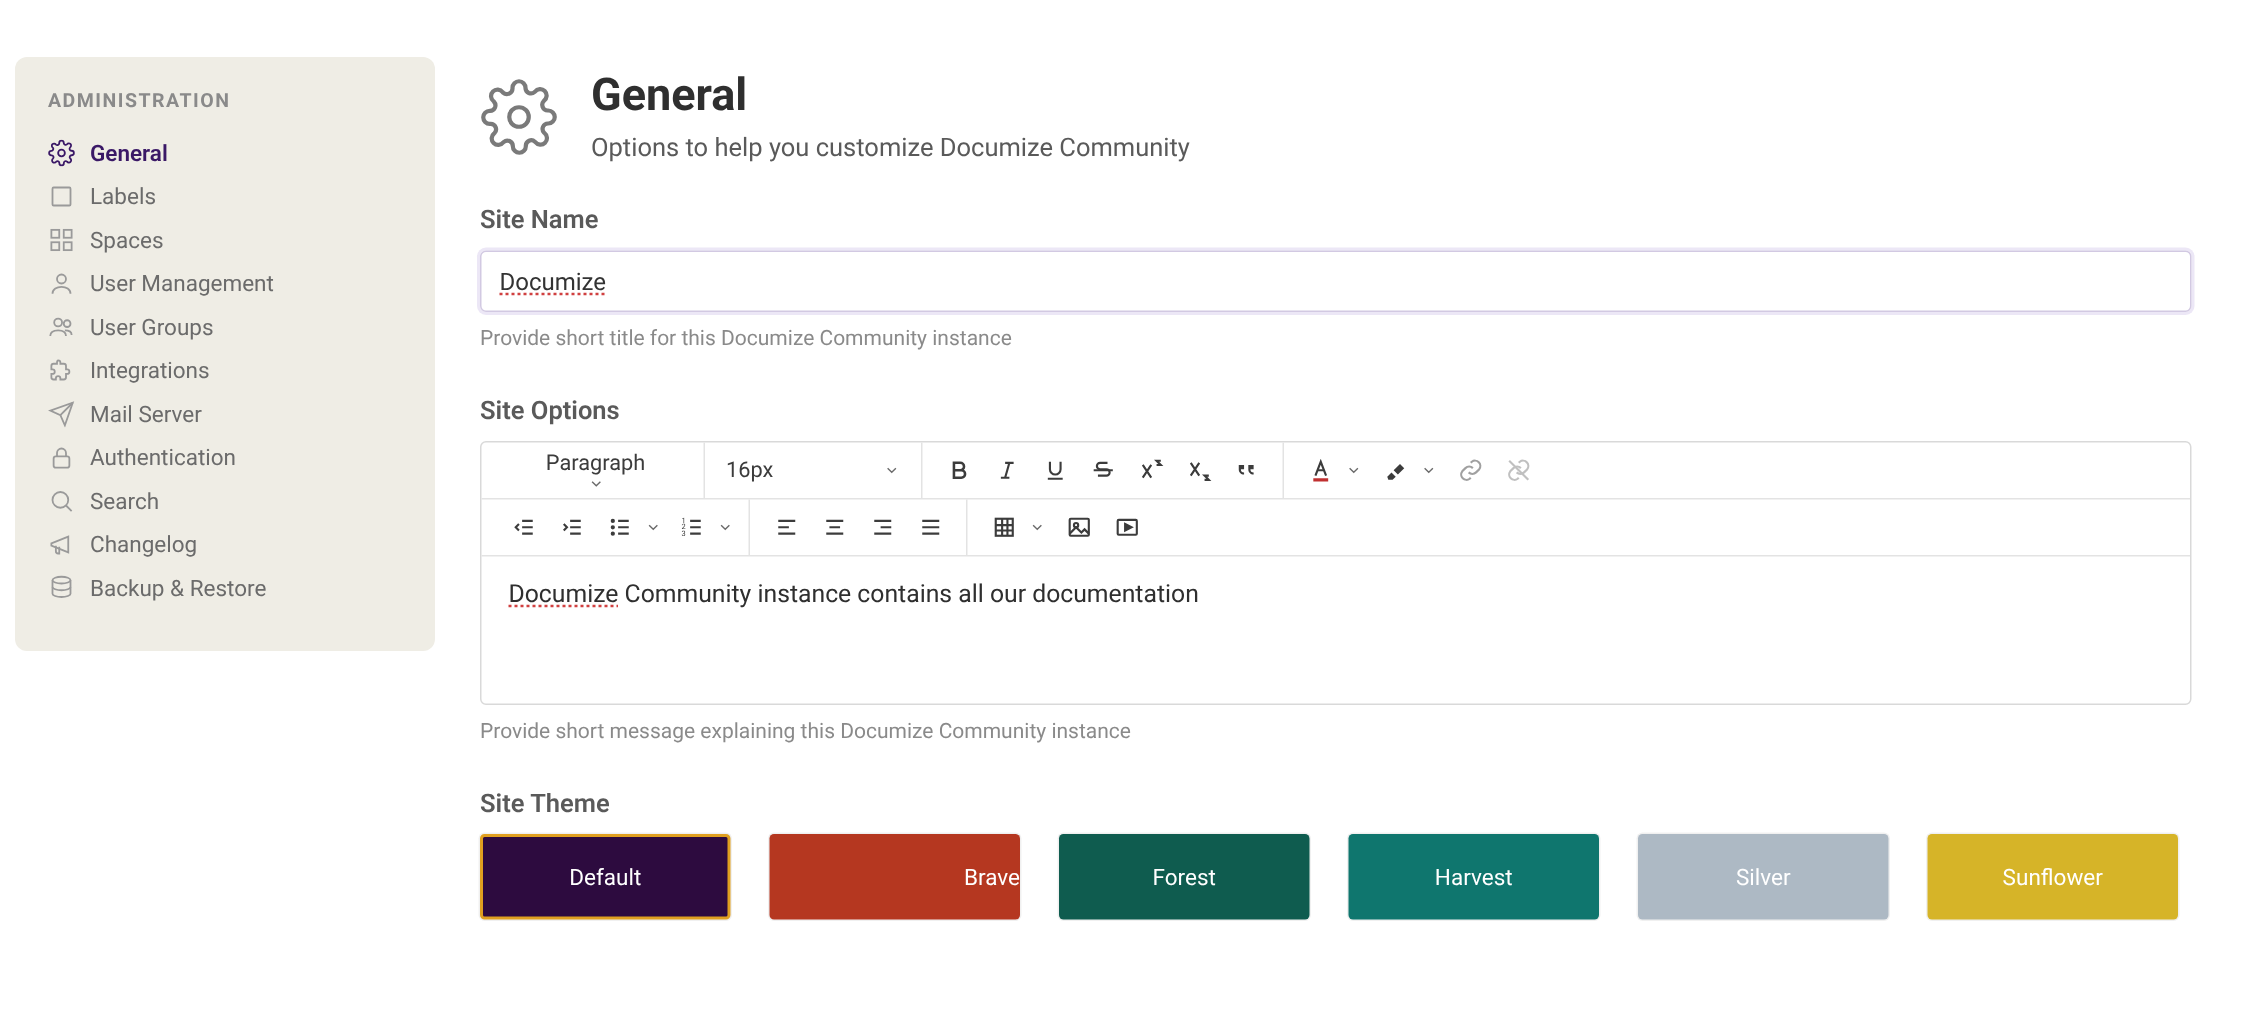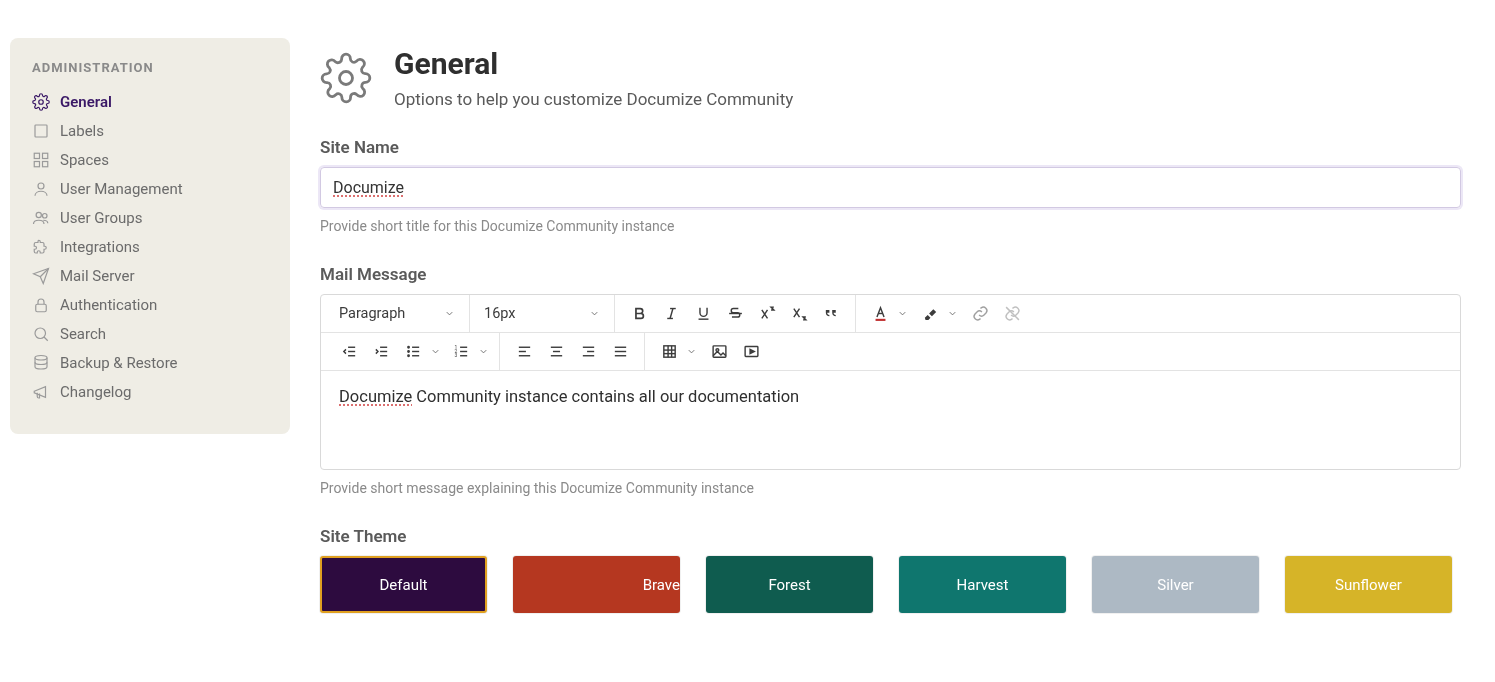--- a/index.html
+++ b/index.html
@@ -22,21 +22,21 @@
   .text-input{width:100%;border:1px solid #d2c9e2;border-radius:4px;padding:10px 12px;font-size:16px;color:#333;outline:none;box-shadow:0 0 0 2px rgba(180,160,220,0.25);}
   .help{font-size:14px;color:#8a8a8a;margin-top:10px;}
   .group{margin-bottom:30px;}
   .spelling{text-decoration:underline;text-decoration-style:dotted;text-decoration-color:#d04040;text-underline-offset:3px;}
   
   .editor{border:1px solid #d9d9d9;border-radius:4px;width:100%;}
   .toolbar-row{display:flex;height:38px;align-items:stretch;border-bottom:1px solid #e3e3e3;flex-wrap:wrap;}
   .tb-group{display:flex;align-items:center;padding:0 10px;border-right:1px solid #e3e3e3;}
   .tb-group.last{border-right:none;}
   .tb-select{display:flex;align-items:center;justify-content:space-between;font-size:14.5px;color:#3c3c3c;padding:0 4px;cursor:pointer;}
-  .tb-select.block{width:124px;}
+  .tb-select.block{width:124px;flex-direction:column;}
   .tb-select.size{width:124px;}
   .chev{width:11px;height:11px;}
   .tb-btn{width:28px;height:28px;display:flex;align-items:center;justify-content:center;cursor:pointer;border-radius:3px;color:#3c3c3c;}
   .tb-btn svg{width:17px;height:17px;}
   .tb-btn + .tb-btn{margin-left:4px;}
   .tb-btn.small-gap{margin-left:0;}
   .tb-drop{display:flex;align-items:center;cursor:pointer;}
   .tb-drop .chev{margin-left:3px;}
   .editor-content{padding:16px 18px;min-height:98px;font-size:16.5px;color:#2f2f2f;}
   
@@ -140,36 +140,36 @@
             <circle cx="11" cy="11" r="7"></circle>
             <path d="M21 21l-5-5"></path>
           </svg>
         </span>
       <span>Search</span>
     </div>
 
     <div class="nav-item">
       <span class="ico">
           <svg viewBox="0 0 24 24" fill="none" stroke="#9a9a9a" stroke-width="1.6">
+            <path d="M3 11l15-6v14L3 13v-2z"></path>
+            <path d="M7 13v5a2 2 0 002 2h1v-6"></path>
+          </svg>
+        </span>
+      <span>Changelog</span>
+    </div>
+
+    <div class="nav-item">
+      <span class="ico">
+          <svg viewBox="0 0 24 24" fill="none" stroke="#9a9a9a" stroke-width="1.6">
             <ellipse cx="12" cy="5" rx="8" ry="3"></ellipse>
             <path d="M4 5v6c0 1.7 3.6 3 8 3s8-1.3 8-3V5"></path>
             <path d="M4 11v6c0 1.7 3.6 3 8 3s8-1.3 8-3v-6"></path>
           </svg>
         </span>
       <span>Backup &amp; Restore</span>
-    </div>
-
-    <div class="nav-item">
-      <span class="ico">
-          <svg viewBox="0 0 24 24" fill="none" stroke="#9a9a9a" stroke-width="1.6">
-            <path d="M3 11l15-6v14L3 13v-2z"></path>
-            <path d="M7 13v5a2 2 0 002 2h1v-6"></path>
-          </svg>
-        </span>
-      <span>Changelog</span>
     </div>
   </aside>
 
   <main class="main">
 
     <div class="page-head">
       <span class="big-icon">
         <svg viewBox="0 0 24 24" fill="none" stroke="#7a7a7a" stroke-width="1.3">
             <circle cx="12" cy="12" r="3"></circle>
             <path d="M19.4 15a1.7 1.7 0 00.3 1.8l.1.1a2 2 0 11-2.8 2.8l-.1-.1a1.7 1.7 0 00-1.8-.3 1.7 1.7 0 00-1 1.5V21a2 2 0 11-4 0v-.1a1.7 1.7 0 00-1-1.5 1.7 1.7 0 00-1.8.3l-.1.1a2 2 0 11-2.8-2.8l.1-.1a1.7 1.7 0 00.3-1.8 1.7 1.7 0 00-1.5-1H3a2 2 0 110-4h.1a1.7 1.7 0 001.5-1 1.7 1.7 0 00-.3-1.8l-.1-.1a2 2 0 112.8-2.8l.1.1a1.7 1.7 0 001.8.3H9a1.7 1.7 0 001-1.5V3a2 2 0 114 0v.1a1.7 1.7 0 001 1.5 1.7 1.7 0 001.8-.3l.1-.1a2 2 0 112.8 2.8l-.1.1a1.7 1.7 0 00-.3 1.8V9a1.7 1.7 0 001.5 1H21a2 2 0 110 4h-.1a1.7 1.7 0 00-1.5 1z"></path>
@@ -183,21 +183,21 @@
 
     <div class="group">
       <div class="field-label">Site Name</div>
       <div class="text-input">
         <span class="spelling">Documize</span>
       </div>
       <div class="help">Provide short title for this Documize Community instance</div>
     </div>
 
     <div class="group">
-      <div class="field-label">Mail Message</div>
+      <div class="field-label">Site Options</div>
       <div class="editor">
 
         <div class="toolbar-row">
           <div class="tb-group" style="padding-left:14px;">
             <div class="tb-select block">
               <span>Paragraph</span>
               <svg class="chev" viewBox="0 0 24 24" fill="none" stroke="#6a6a6a" stroke-width="2">
                   <path d="M6 9l6 6 6-6"></path>
                 </svg>
             </div>

